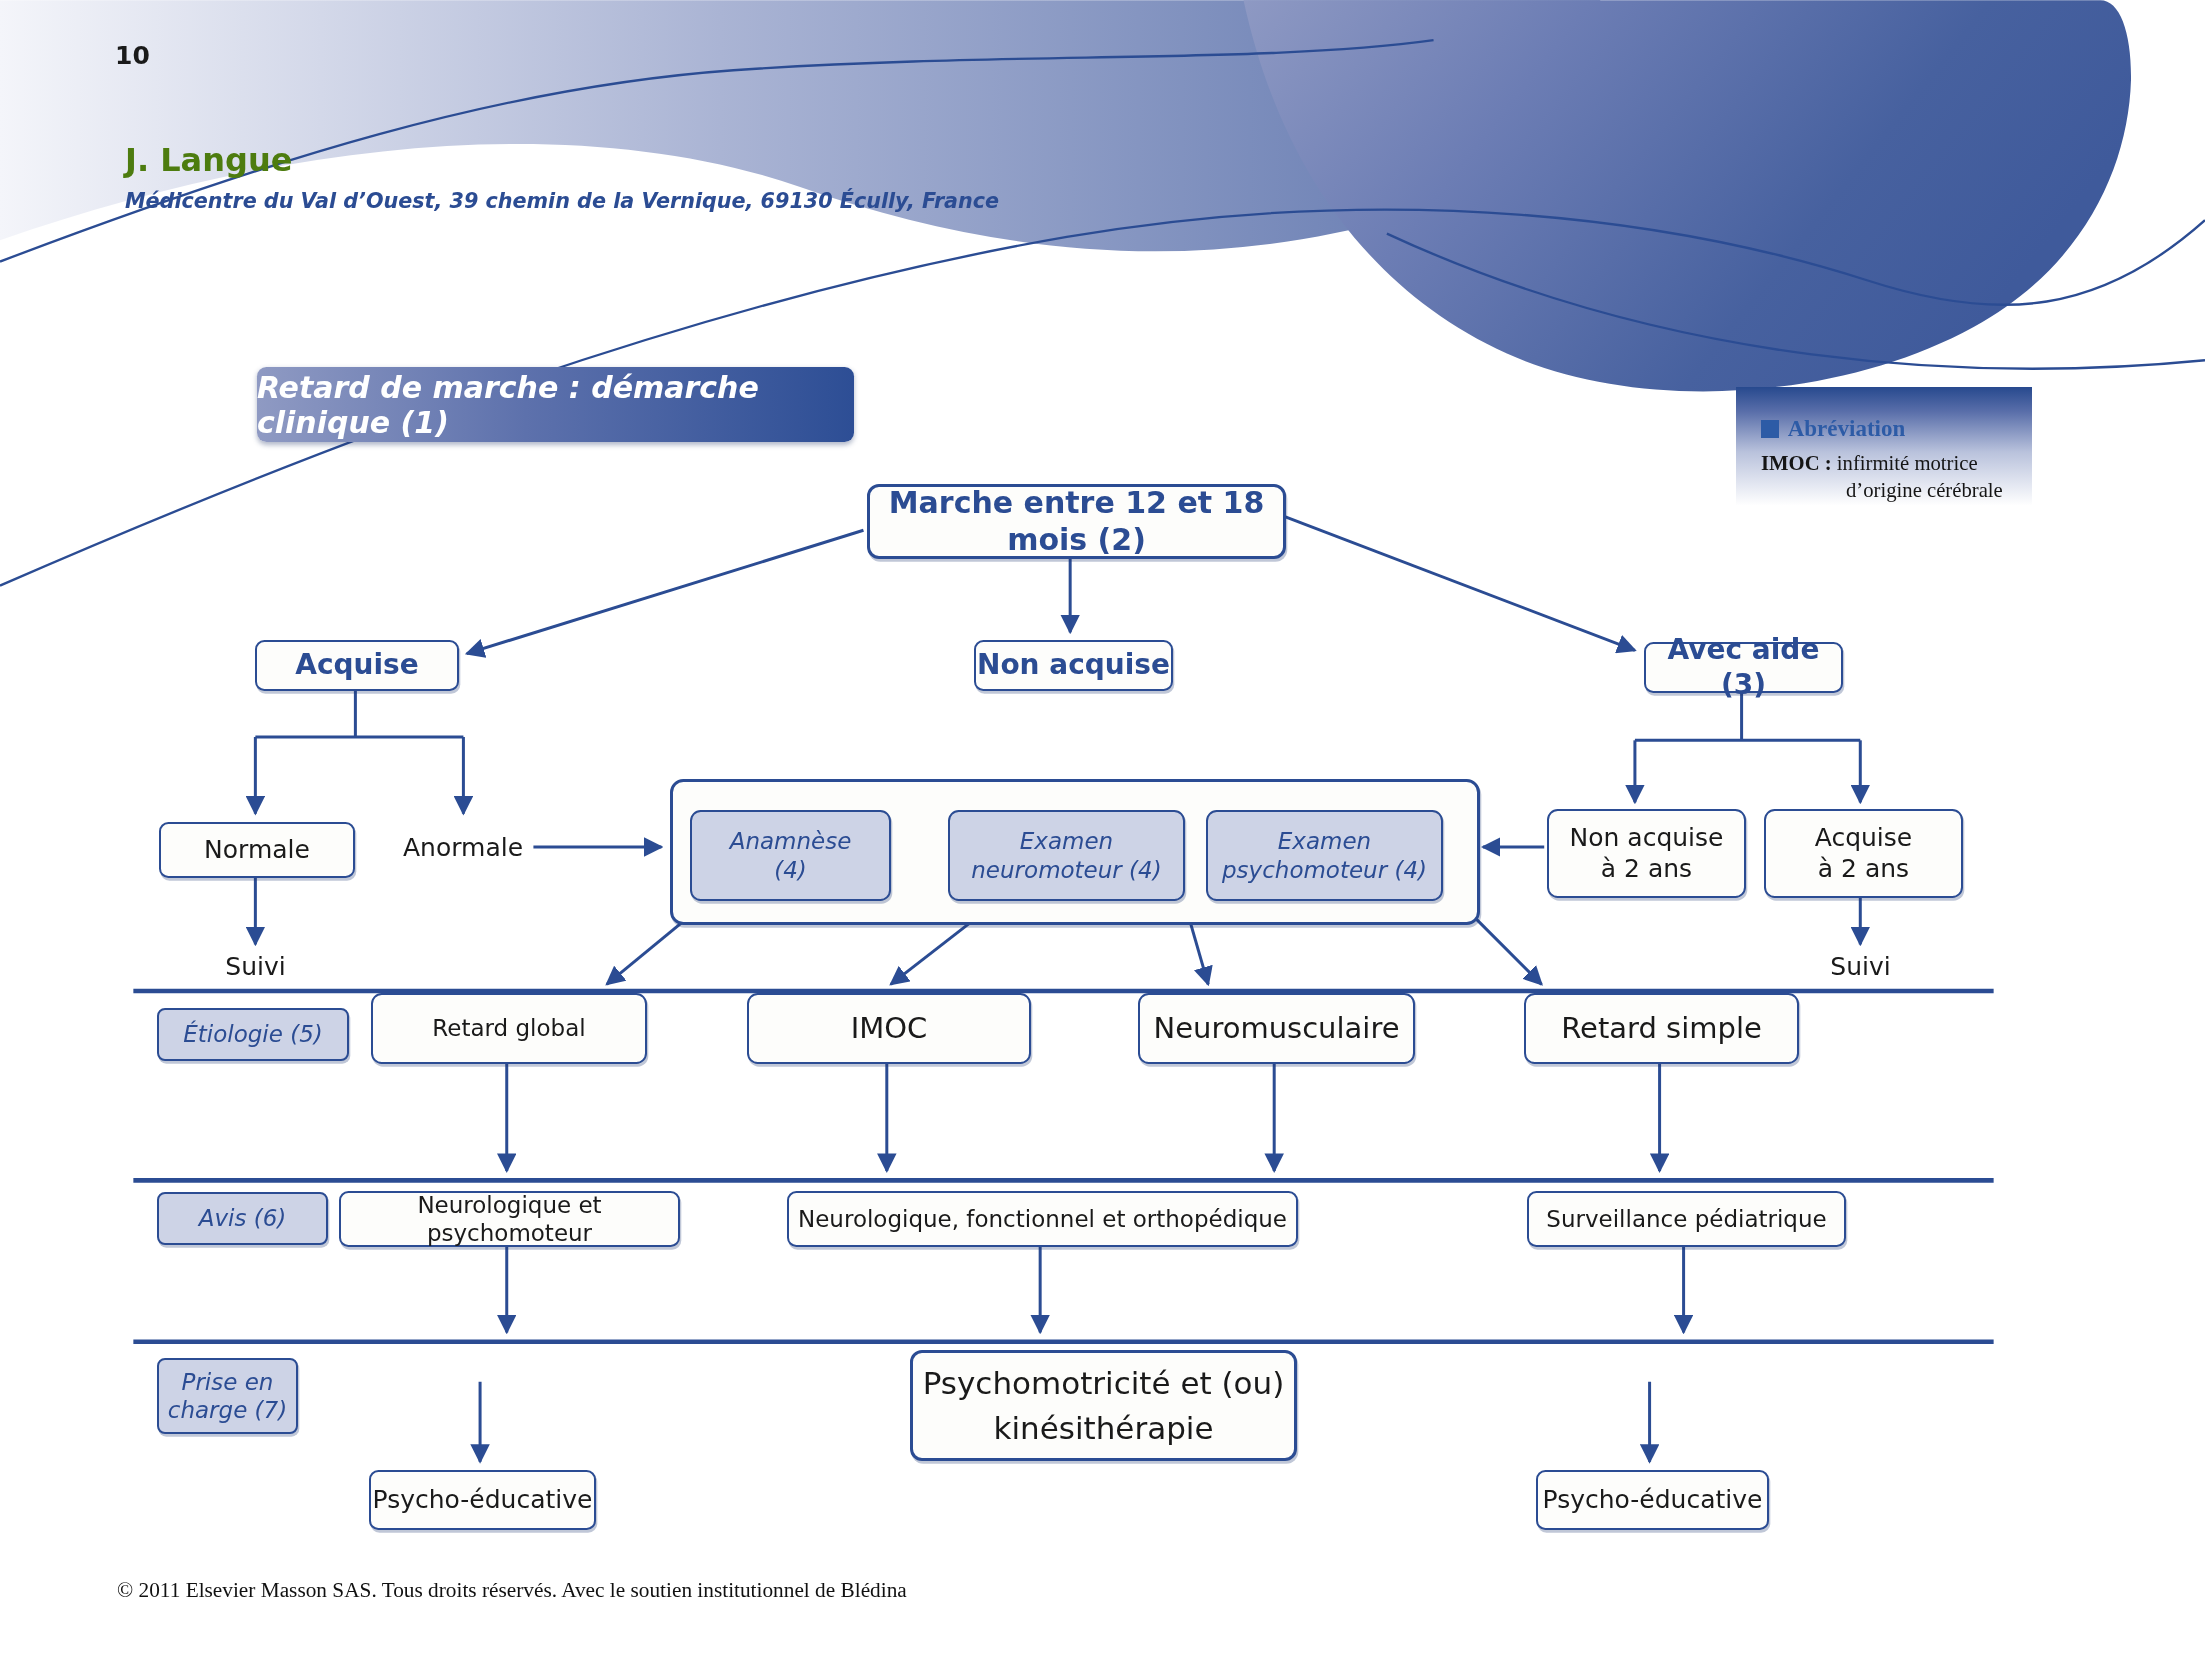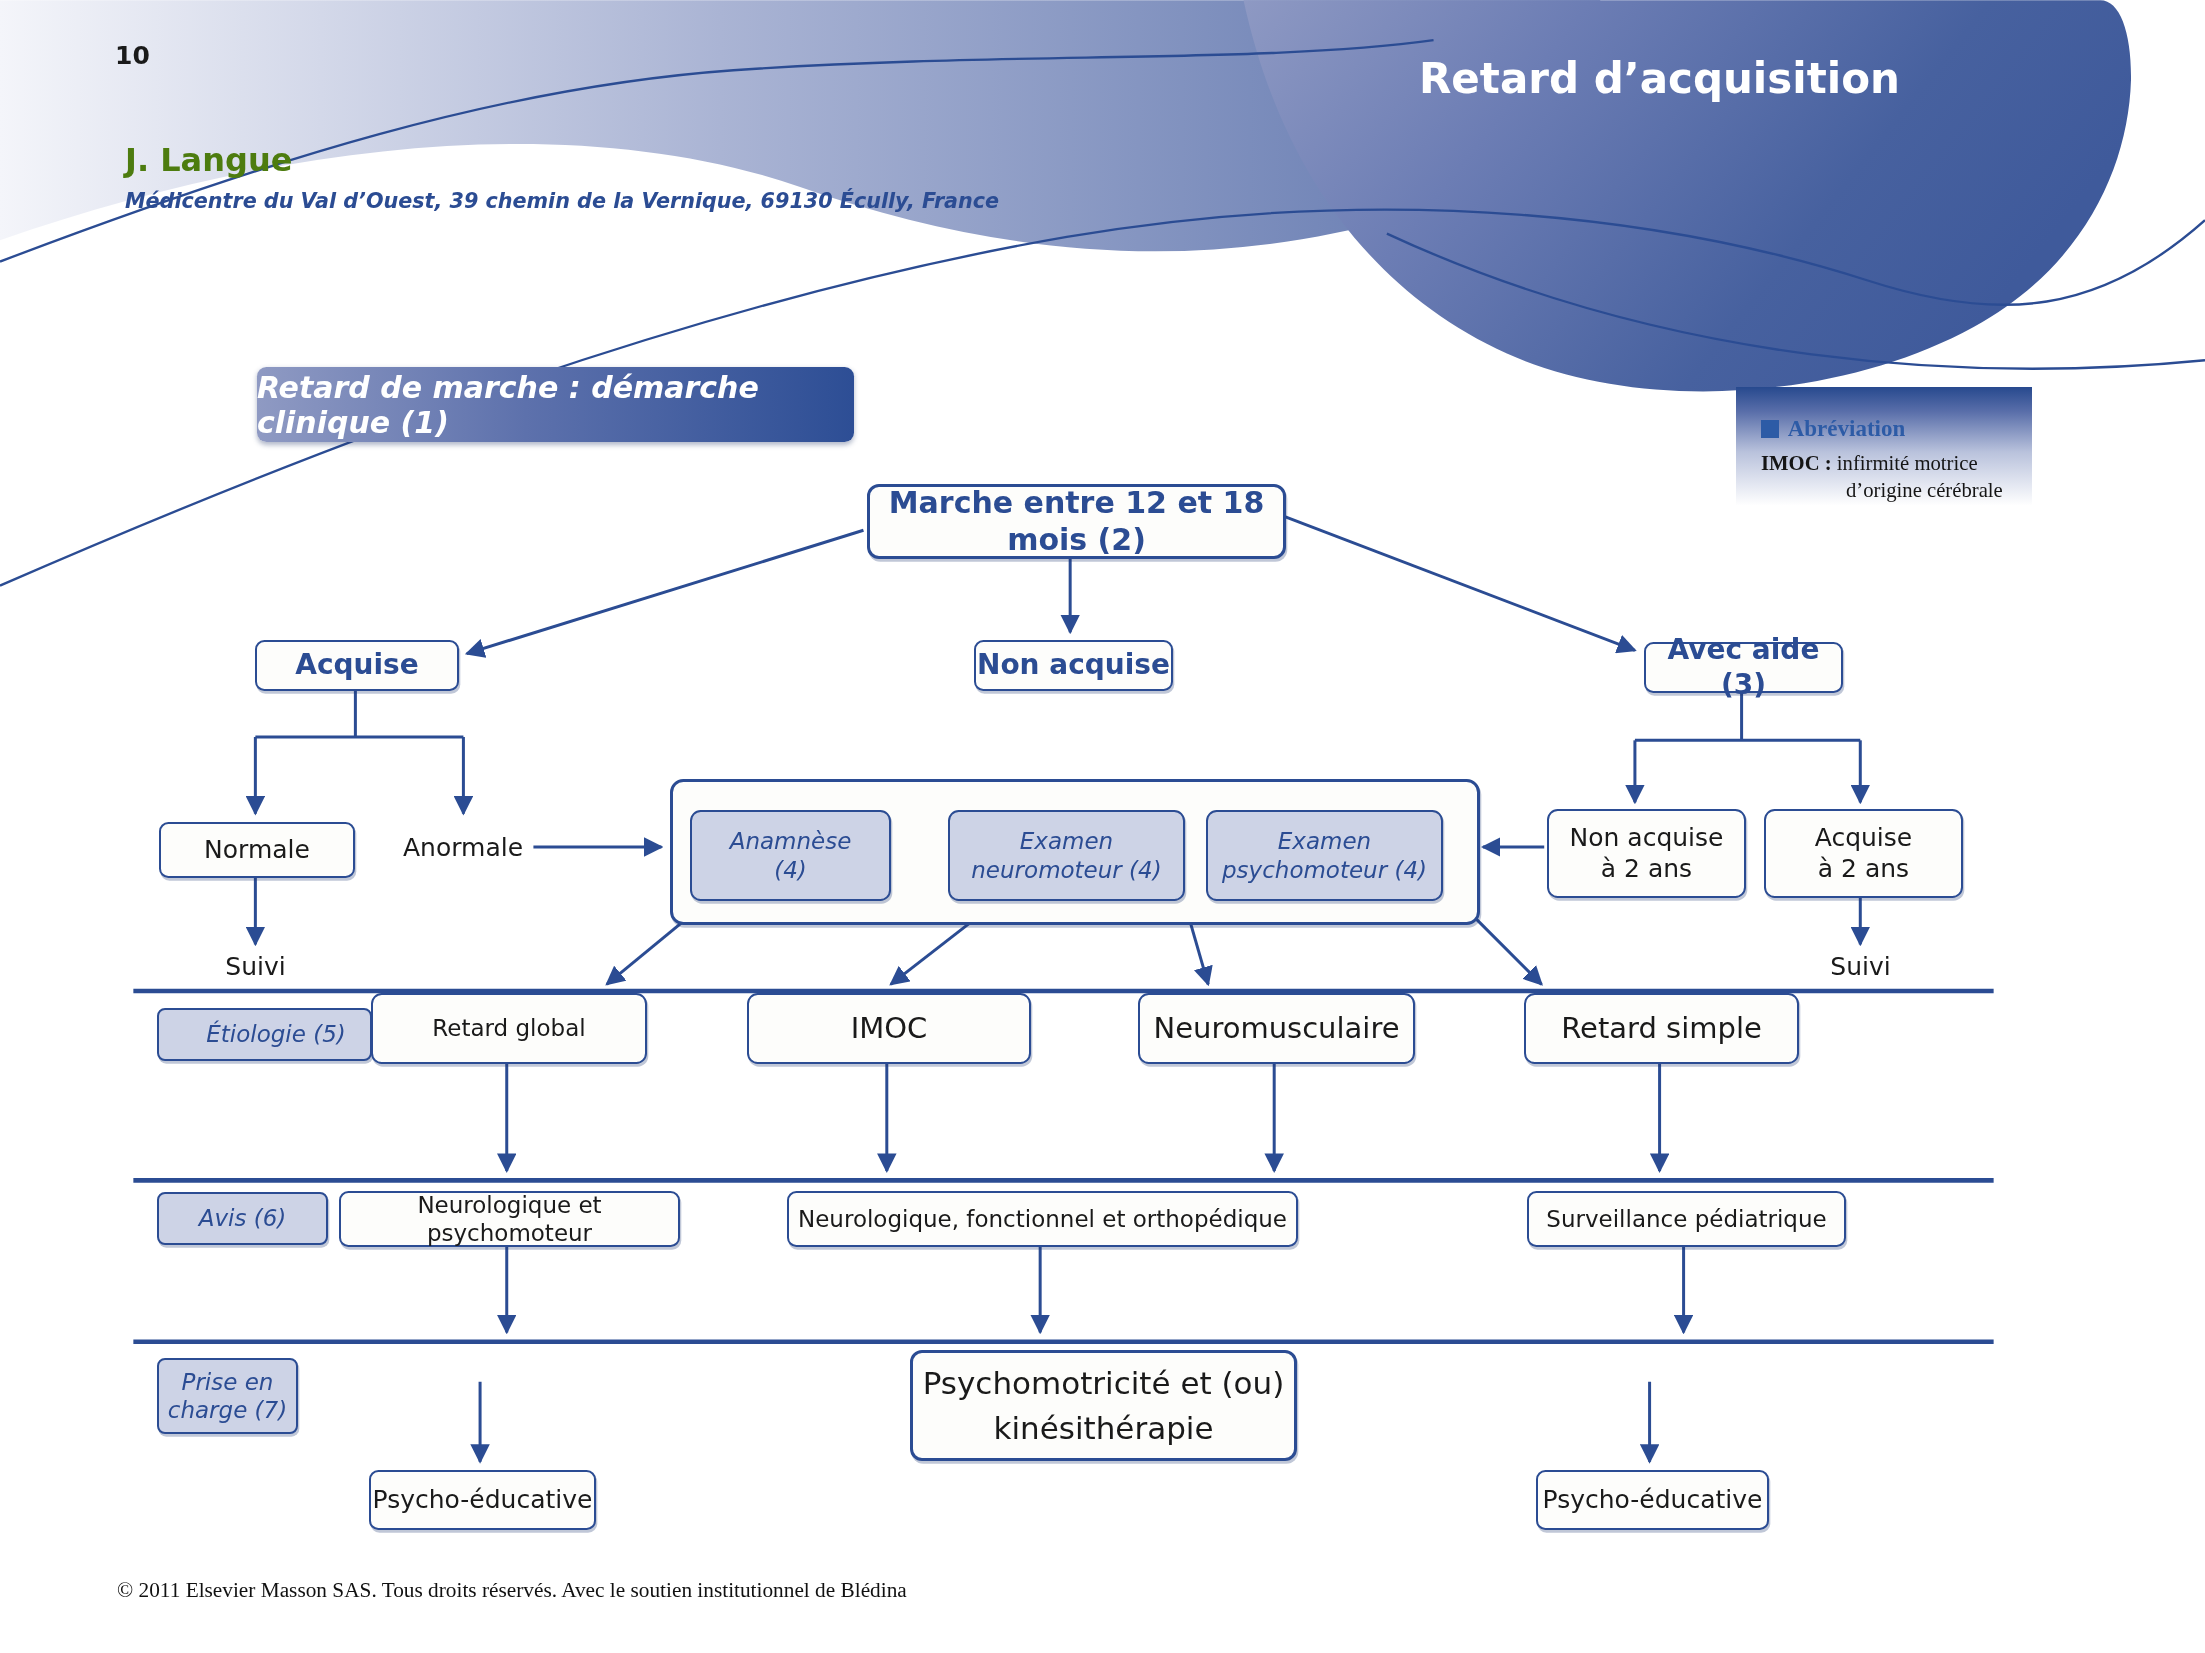--- a/index.html
+++ b/index.html
@@ -158,21 +158,20 @@
   </g>
   <g>
     <path class="stroke" d="M2474,2072 L2474,2192" marker-end="url(#arr)"></path>
   </g>
 </svg>
 
 <div class="abs pagenum label">10</div>
 <div class="abs author">J. Langue</div>
 <div class="abs affiliation">Médicentre du Val d’Ouest, 39 chemin de la Vernique, 69130 Écully, France</div>
 <div class="abs doc-title">
-  <div>Retard d’acquisition</div>
 </div>
 
 <div class="abs banner">
   <span>Retard de marche : démarche clinique (1)</span>
 </div>
 
 <div class="abs abbrev">
   <div class="abbrev-heading">
     <span class="abbrev-bullet"></span>
     <span>Abréviation</span>
@@ -202,21 +201,21 @@
 psychomoteur (4)</div>
 
 <div class="node pre" style="left:1547px;top:809px;width:195px;height:85px;font-size:25px;border-radius:10.7px;">Non acquise
 à 2 ans</div>
 <div class="node pre" style="left:1764px;top:809px;width:195px;height:85px;font-size:25px;border-radius:10.7px;">Acquise
 à 2 ans</div>
 
 <div class="label" style="left:199px;top:950px;width:113px;height:33px;font-size:25px;">Suivi</div>
 <div class="label" style="left:1804px;top:950px;width:113px;height:33px;font-size:25px;">Suivi</div>
 
-<div class="node node--fill" style="left:157px;top:1008px;width:188px;height:49px;font-size:23px;border-radius:8px;padding-left:23px;">Étiologie (5)</div>
+<div class="node node--fill" style="left:157px;top:1008px;width:188px;height:49px;font-size:23px;border-radius:8px;">Étiologie (5)</div>
 <div class="node" style="left:371px;top:993px;width:272px;height:67px;font-size:23px;border-radius:10.7px;">Retard global</div>
 <div class="node" style="left:747px;top:993px;width:280px;height:67px;font-size:29px;border-radius:10.7px;">IMOC</div>
 <div class="node" style="left:1138px;top:993px;width:273px;height:67px;font-size:29px;border-radius:10.7px;">Neuromusculaire</div>
 <div class="node" style="left:1524px;top:993px;width:271px;height:67px;font-size:29px;border-radius:10.7px;">Retard simple</div>
 
 <div class="node node--fill" style="left:157px;top:1192px;width:167px;height:49px;font-size:23px;border-radius:8px;">Avis (6)</div>
 <div class="node" style="left:339px;top:1191px;width:337px;height:52px;font-size:23px;">Neurologique et psychomoteur</div>
 <div class="node" style="left:787px;top:1191px;width:507px;height:52px;font-size:23px;">Neurologique, fonctionnel et orthopédique</div>
 <div class="node" style="left:1527px;top:1191px;width:315px;height:52px;font-size:23px;">Surveillance pédiatrique</div>
 

